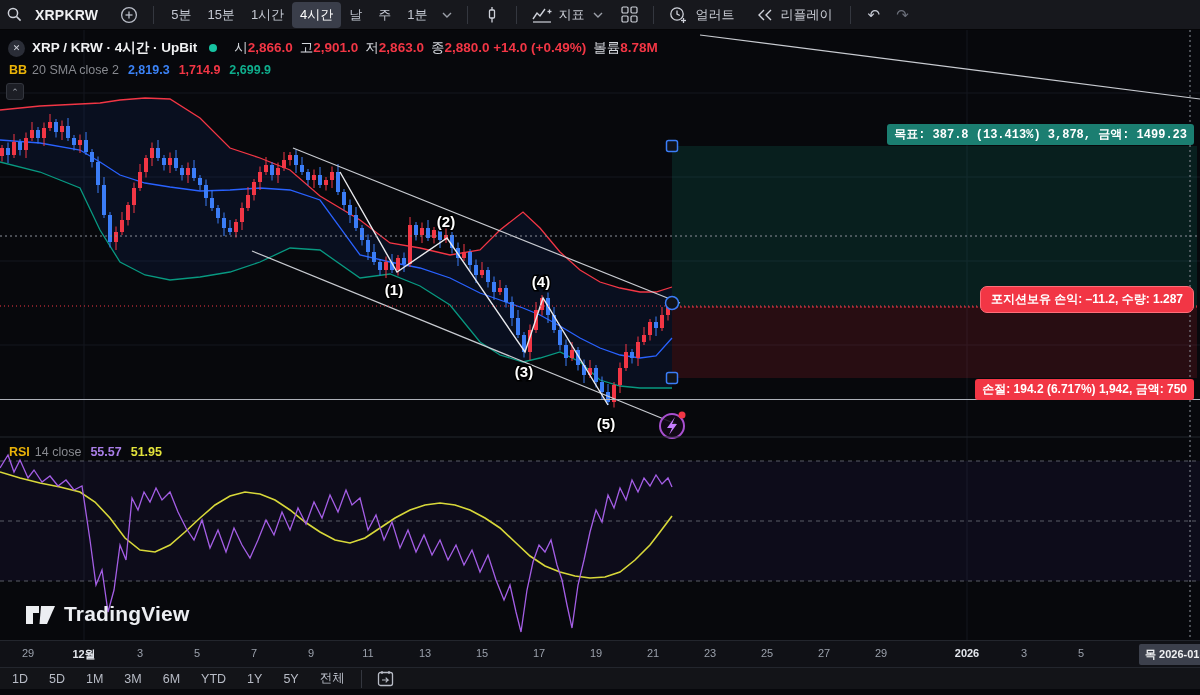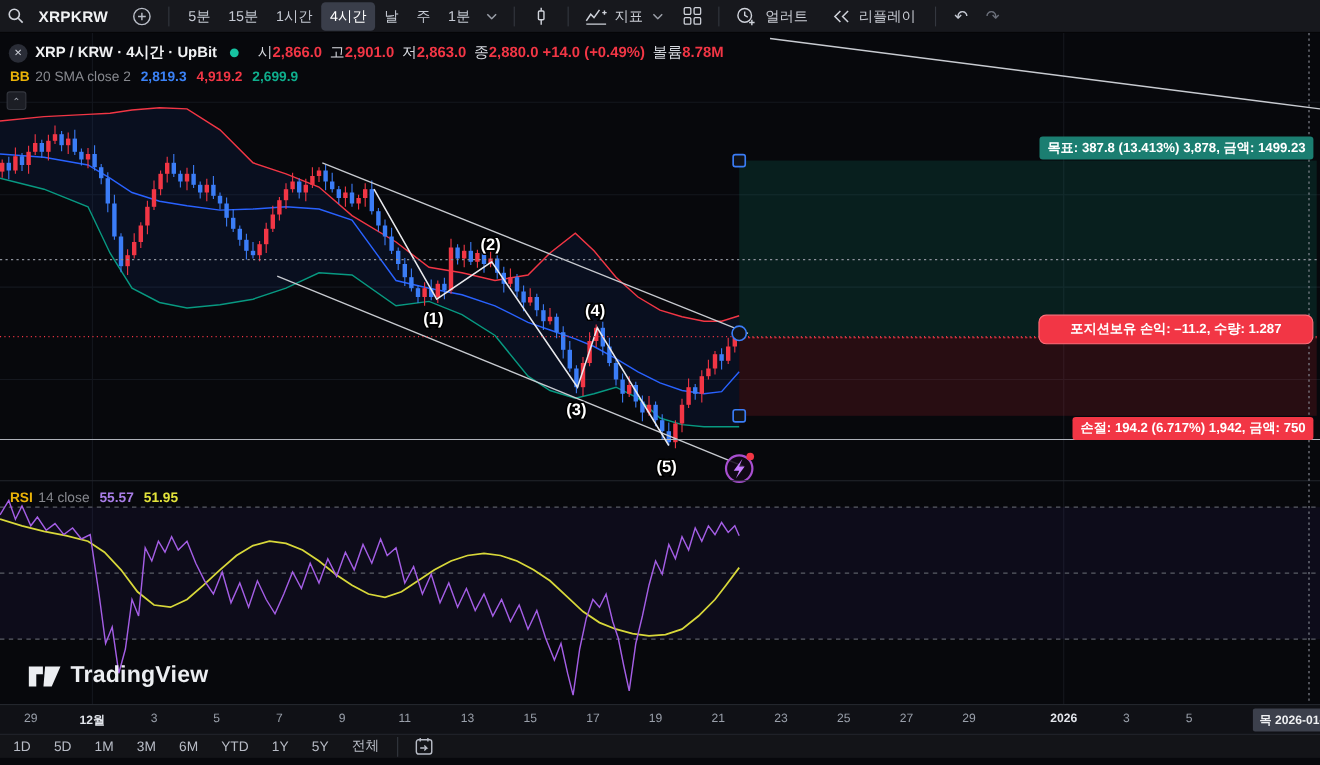--- a/index.html
+++ b/index.html
@@ -36,23 +36,23 @@
   .legend2 .prm, .legend3 .prm { color:#87898f; margin-right:9px; }
   .legend2 .v, .legend3 .v { font-weight:bold; margin-right:9px; }
   .legend3 { position:absolute; left:9px; top:445px; display:flex; align-items:center; z-index:4; font-size:12.5px; }
   .collapse-btn { position:absolute; left:6px; top:83px; width:18px; height:17px; background:#1c1e25;
                   border:1px solid #33363e; border-radius:3px; color:#9b9fa8; font-size:9px;
                   display:flex; align-items:center; justify-content:center; z-index:4; }
 
   
   .trade-lbl { position:absolute; right:6px; color:#fff; font-size:12px; font-weight:bold;
                padding:2px 7px; border-radius:3px; white-space:nowrap; z-index:4; }
-  .lbl-target { top:124px; background:#1b7e71; }
+  .lbl-target { top:124px; background:#1b7e71;font-family:Liberation Mono, monospace; }
   .lbl-pos { top:286px; background:#f23645; border:1px solid #ff6e7a; border-radius:7px;
-             text-align:center; line-height:1.45; padding:4px 28px; }
+             text-align:center; line-height:1.45; padding:4px 10px; }
   .lbl-stop { top:379px; background:#f23645; }
 
   
   .watermark { position:absolute; left:26px; top:602px; display:flex; align-items:flex-start; z-index:3;
                color:#eceef2; font-weight:bold; font-size:21px; letter-spacing:.2px; }
 
   
   .taxis { position:absolute; left:0; top:640px; width:100%; height:27px; background:#101116;
            border-top:1px solid #23262d; z-index:5; }
   .taxis .tick { position:absolute; top:6px; transform:translateX(-50%); font-size:11px; color:#9aa0ab; }
@@ -440,21 +440,21 @@
   <div class="legend1">
     <span class="xbubble">✕</span>
     <span class="l1title">XRP / KRW · 4시간 · UpBit</span>
     <span class="mkt-dot" id="mkt-dot" style="background: rgb(23, 195, 162);"></span>
     <span class="ohlc" id="ohlc-vals"><span class="lbl">시</span><span class="val" style="color: rgb(242, 54, 69);">2,866.0</span><span class="lbl">고</span><span class="val" style="color: rgb(242, 54, 69);">2,901.0</span><span class="lbl">저</span><span class="val" style="color: rgb(242, 54, 69);">2,863.0</span><span class="lbl">종</span><span class="val" style="color: rgb(242, 54, 69);">2,880.0</span><span class="val" style="color: rgb(242, 54, 69);"> +14.0 (+0.49%)</span><span class="lbl">볼륨</span><span class="val" style="color: rgb(242, 54, 69);">8.78M</span></span>
   </div>
 
   <div class="legend2">
     <span class="name">BB</span>
     <span class="prm">20 SMA close 2</span>
-    <span id="bb-vals"><span class="v" style="color: rgb(59, 130, 246);">2,819.3</span><span class="v" style="color: rgb(242, 54, 69);">4,919.2</span><span class="v" style="color: rgb(15, 174, 141);">2,699.9</span></span>
+    <span id="bb-vals"><span class="v" style="color: rgb(59, 130, 246);">2,819.3</span><span class="v" style="color: rgb(242, 54, 69);">1,714.9</span><span class="v" style="color: rgb(15, 174, 141);">2,699.9</span></span>
   </div>
 
   <div class="collapse-btn">⌃</div>
 
   <div class="legend3">
     <span class="name">RSI</span>
     <span class="prm">14 close</span>
     <span id="rsi-vals"><span class="v" style="color: rgb(169, 126, 232);">55.57</span><span class="v" style="color: rgb(227, 227, 59);">51.95</span></span>
   </div>
 

